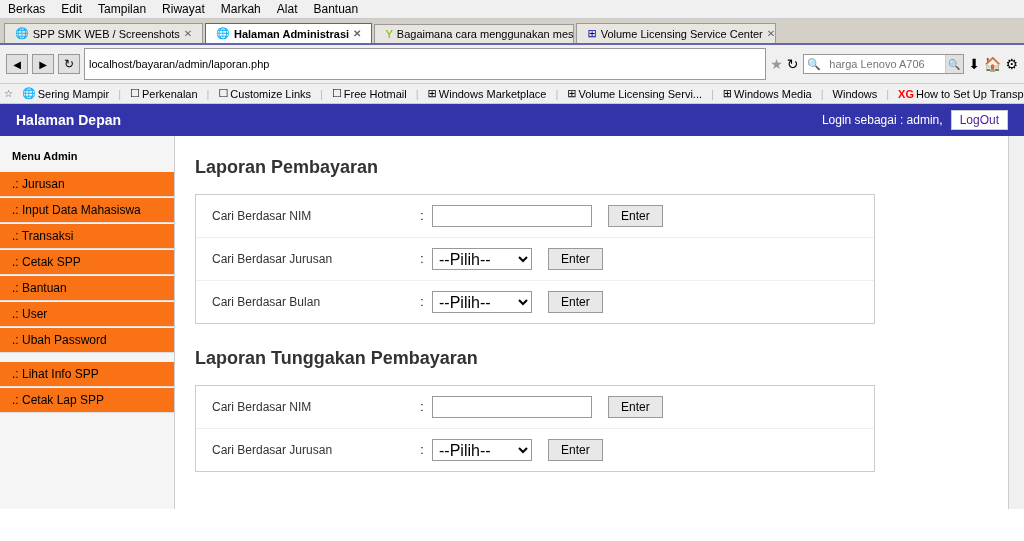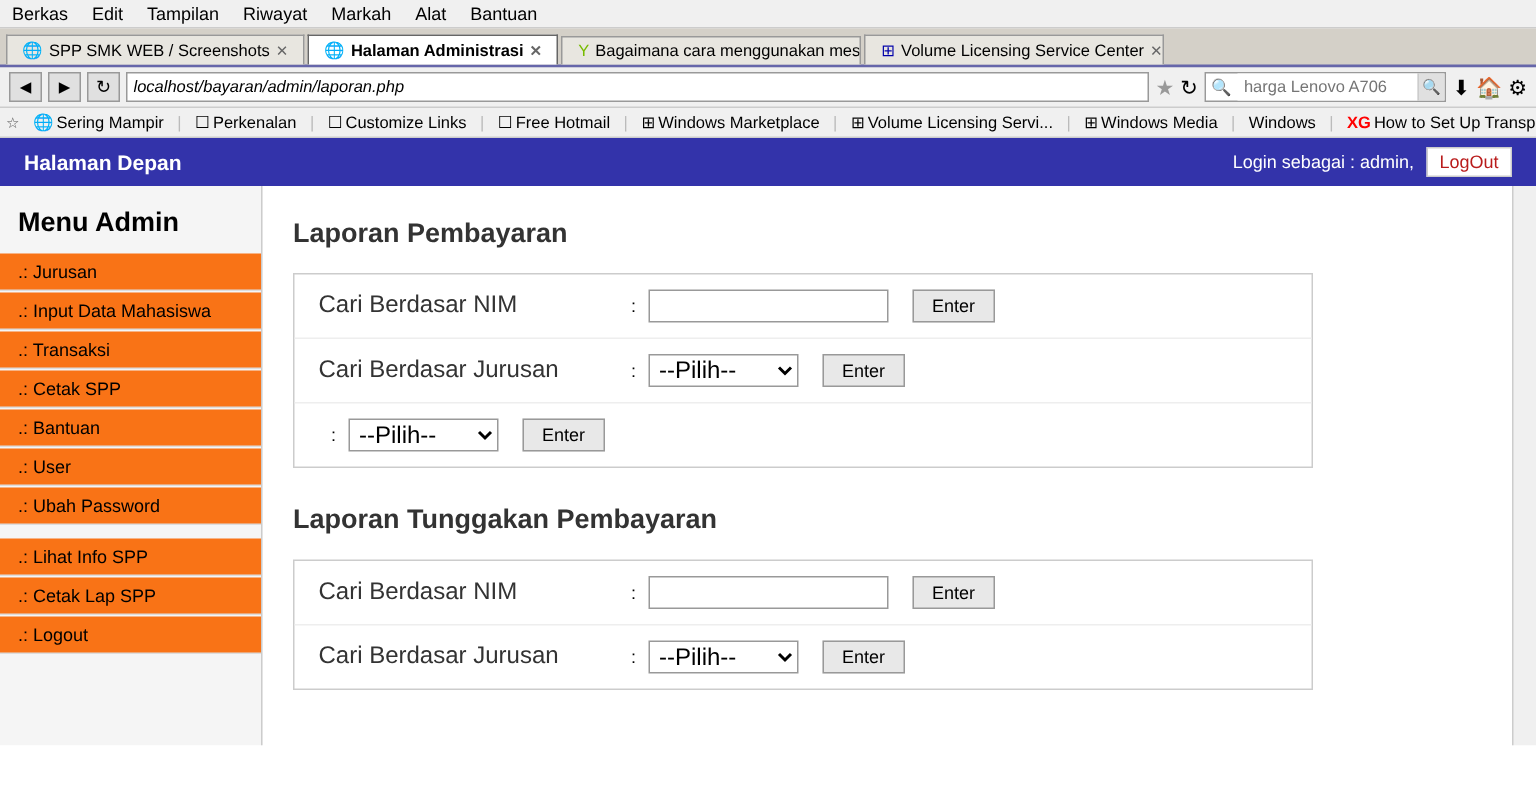--- a/index.html
+++ b/index.html
@@ -63,26 +63,25 @@
     .nav-btn {
       width: 22px; height: 20px;
       background: #e0e0e0;
       border: 1px solid #999;
       cursor: pointer;
       font-size: 10px;
       display: flex; align-items: center; justify-content: center;
     }
     .address-input {
       flex: 1;
-      height: 20px;
+      height: 32px;
       border: 1px solid #999;
       padding: 1px 4px;
       font-size: 11px;
       background: #fff;
-      font-style: italic;
     }
     .search-box {
       display: flex;
       align-items: center;
       border: 1px solid #999;
       background: #fff;
       height: 20px;
     }
     .search-box input {
       border: none;
@@ -126,21 +125,21 @@
       background: #3333aa;
       color: #fff;
       padding: 6px 16px;
       display: flex;
       justify-content: space-between;
       align-items: center;
     }
     .app-header .title { font-size: 14px; font-weight: bold; }
     .logout-btn {
       background: #fff;
-      color: #b91c1c;
+      color: #4c1d95;
       border: 1px solid #ccc;
       padding: 2px 8px;
       cursor: pointer;
       font-size: 12px;
       margin-left: 8px;
     }
 
     
     .main-layout {
       display: flex;
@@ -150,21 +149,21 @@
     
     .sidebar {
       width: 175px;
       background: #f5f5f5;
       border-right: 1px solid #ccc;
       padding: 10px 0;
       flex-shrink: 0;
     }
     .sidebar-title {
       font-weight: bold;
-      font-size: 18px;
+      font-size: 11px;
       padding: 4px 12px 10px 12px;
     }
     .sidebar-item {
       padding: 5px 12px;
       cursor: pointer;
       font-size: 12px;
       border-bottom: 1px solid #ddd;
       background: #f97316;
       margin-bottom: 1px;
     }
@@ -191,21 +190,21 @@
     }
     .form-row {
       display: flex;
       align-items: center;
       border-bottom: 1px solid #eee;
       padding: 10px 16px;
     }
     .form-row:last-child { border-bottom: none; }
     .form-label {
       width: 200px;
-      font-size: 16px;
+      font-size: 12px;
       color: #333;
     }
     .form-colon {
       width: 20px;
       text-align: center;
     }
     .form-input-area {
       flex: 1;
       display: flex;
       align-items: center;
@@ -358,21 +357,20 @@
     <div class="sidebar-item">.: Jurusan</div>
     <div class="sidebar-item">.: Input Data Mahasiswa</div>
     <div class="sidebar-item">.: Transaksi</div>
     <div class="sidebar-item">.: Cetak SPP</div>
     <div class="sidebar-item">.: Bantuan</div>
     <div class="sidebar-item">.: User</div>
     <div class="sidebar-item">.: Ubah Password</div>
     <div class="sidebar-divider"></div>
     <div class="sidebar-item">.: Lihat Info SPP</div>
     <div class="sidebar-item">.: Cetak Lap SPP</div>
-    <div class="sidebar-item">.: Logout</div>
   </div>
 
   <div class="content">
 
     <div class="section-title">Laporan Pembayaran</div>
     <div class="form-table">
 
       <div class="form-row">
         <div class="form-label">Cari Berdasar NIM</div>
         <div class="form-colon">:</div>
@@ -387,20 +385,21 @@
         <div class="form-colon">:</div>
         <div class="form-input-area">
           <select class="form-select">
             <option>--Pilih--</option>
           </select>
           <button class="enter-btn">Enter</button>
         </div>
       </div>
 
       <div class="form-row">
+        <div class="form-label">Cari Berdasar Bulan</div>
         <div class="form-colon">:</div>
         <div class="form-input-area">
           <select class="form-select">
             <option>--Pilih--</option>
           </select>
           <button class="enter-btn">Enter</button>
         </div>
       </div>
     </div>
 

